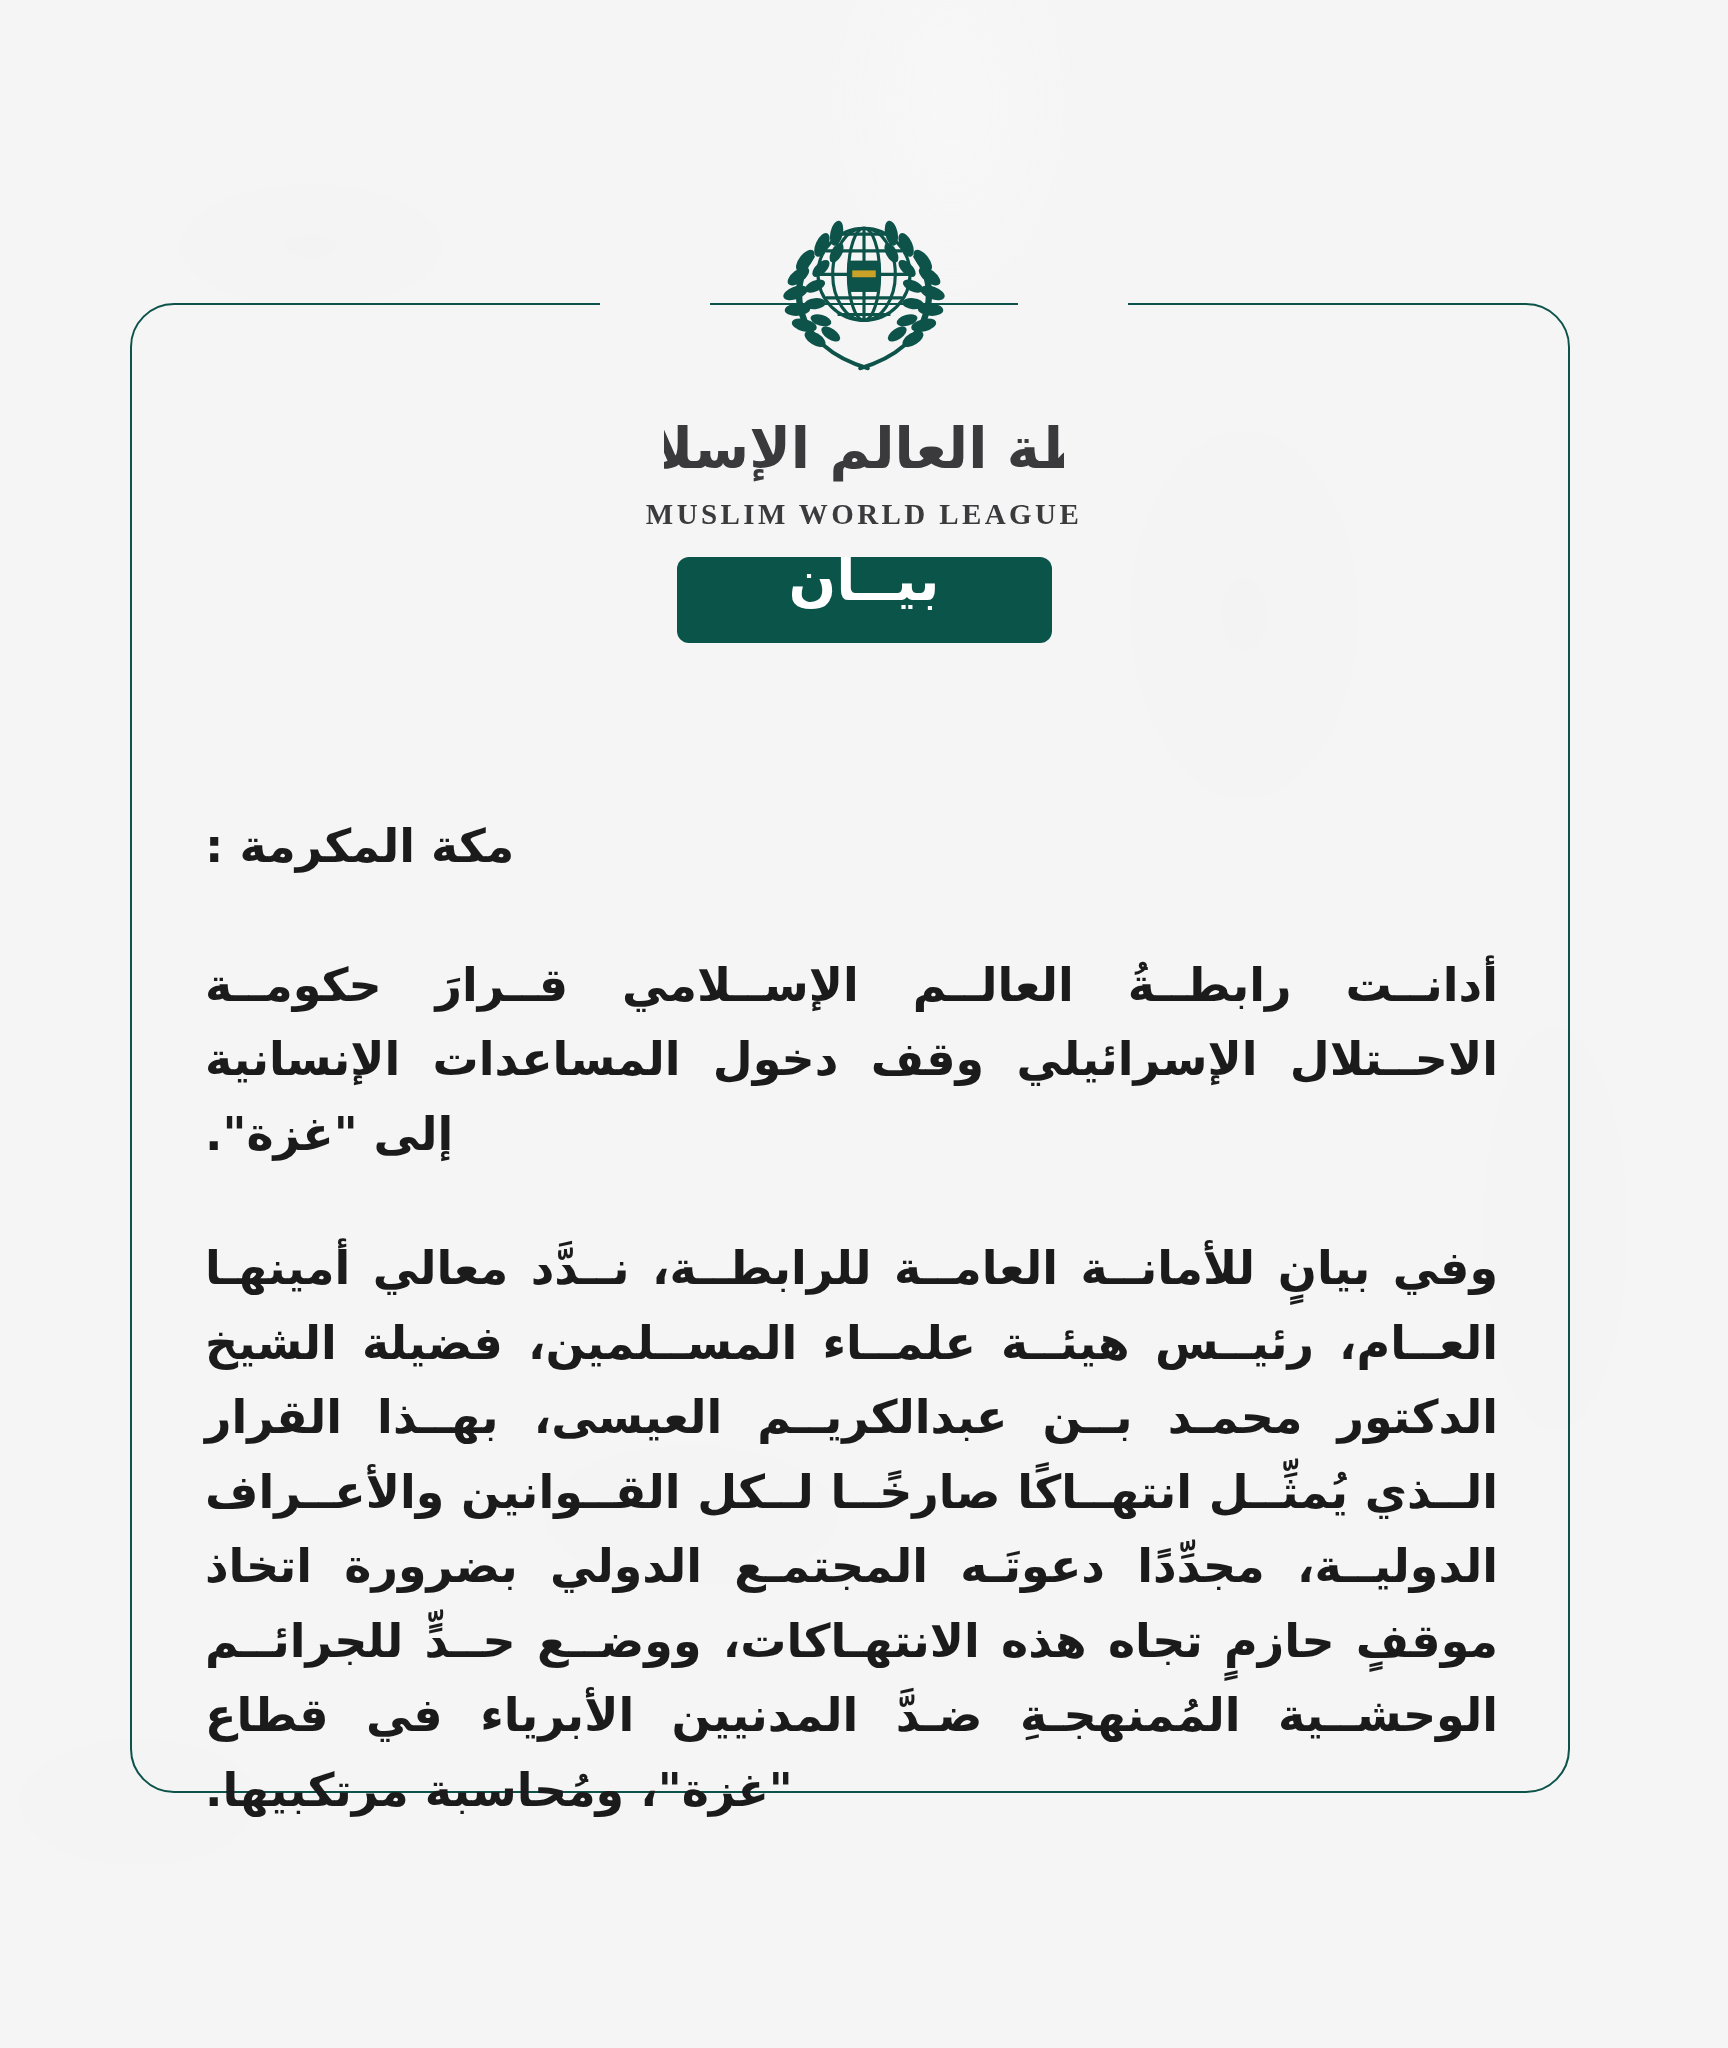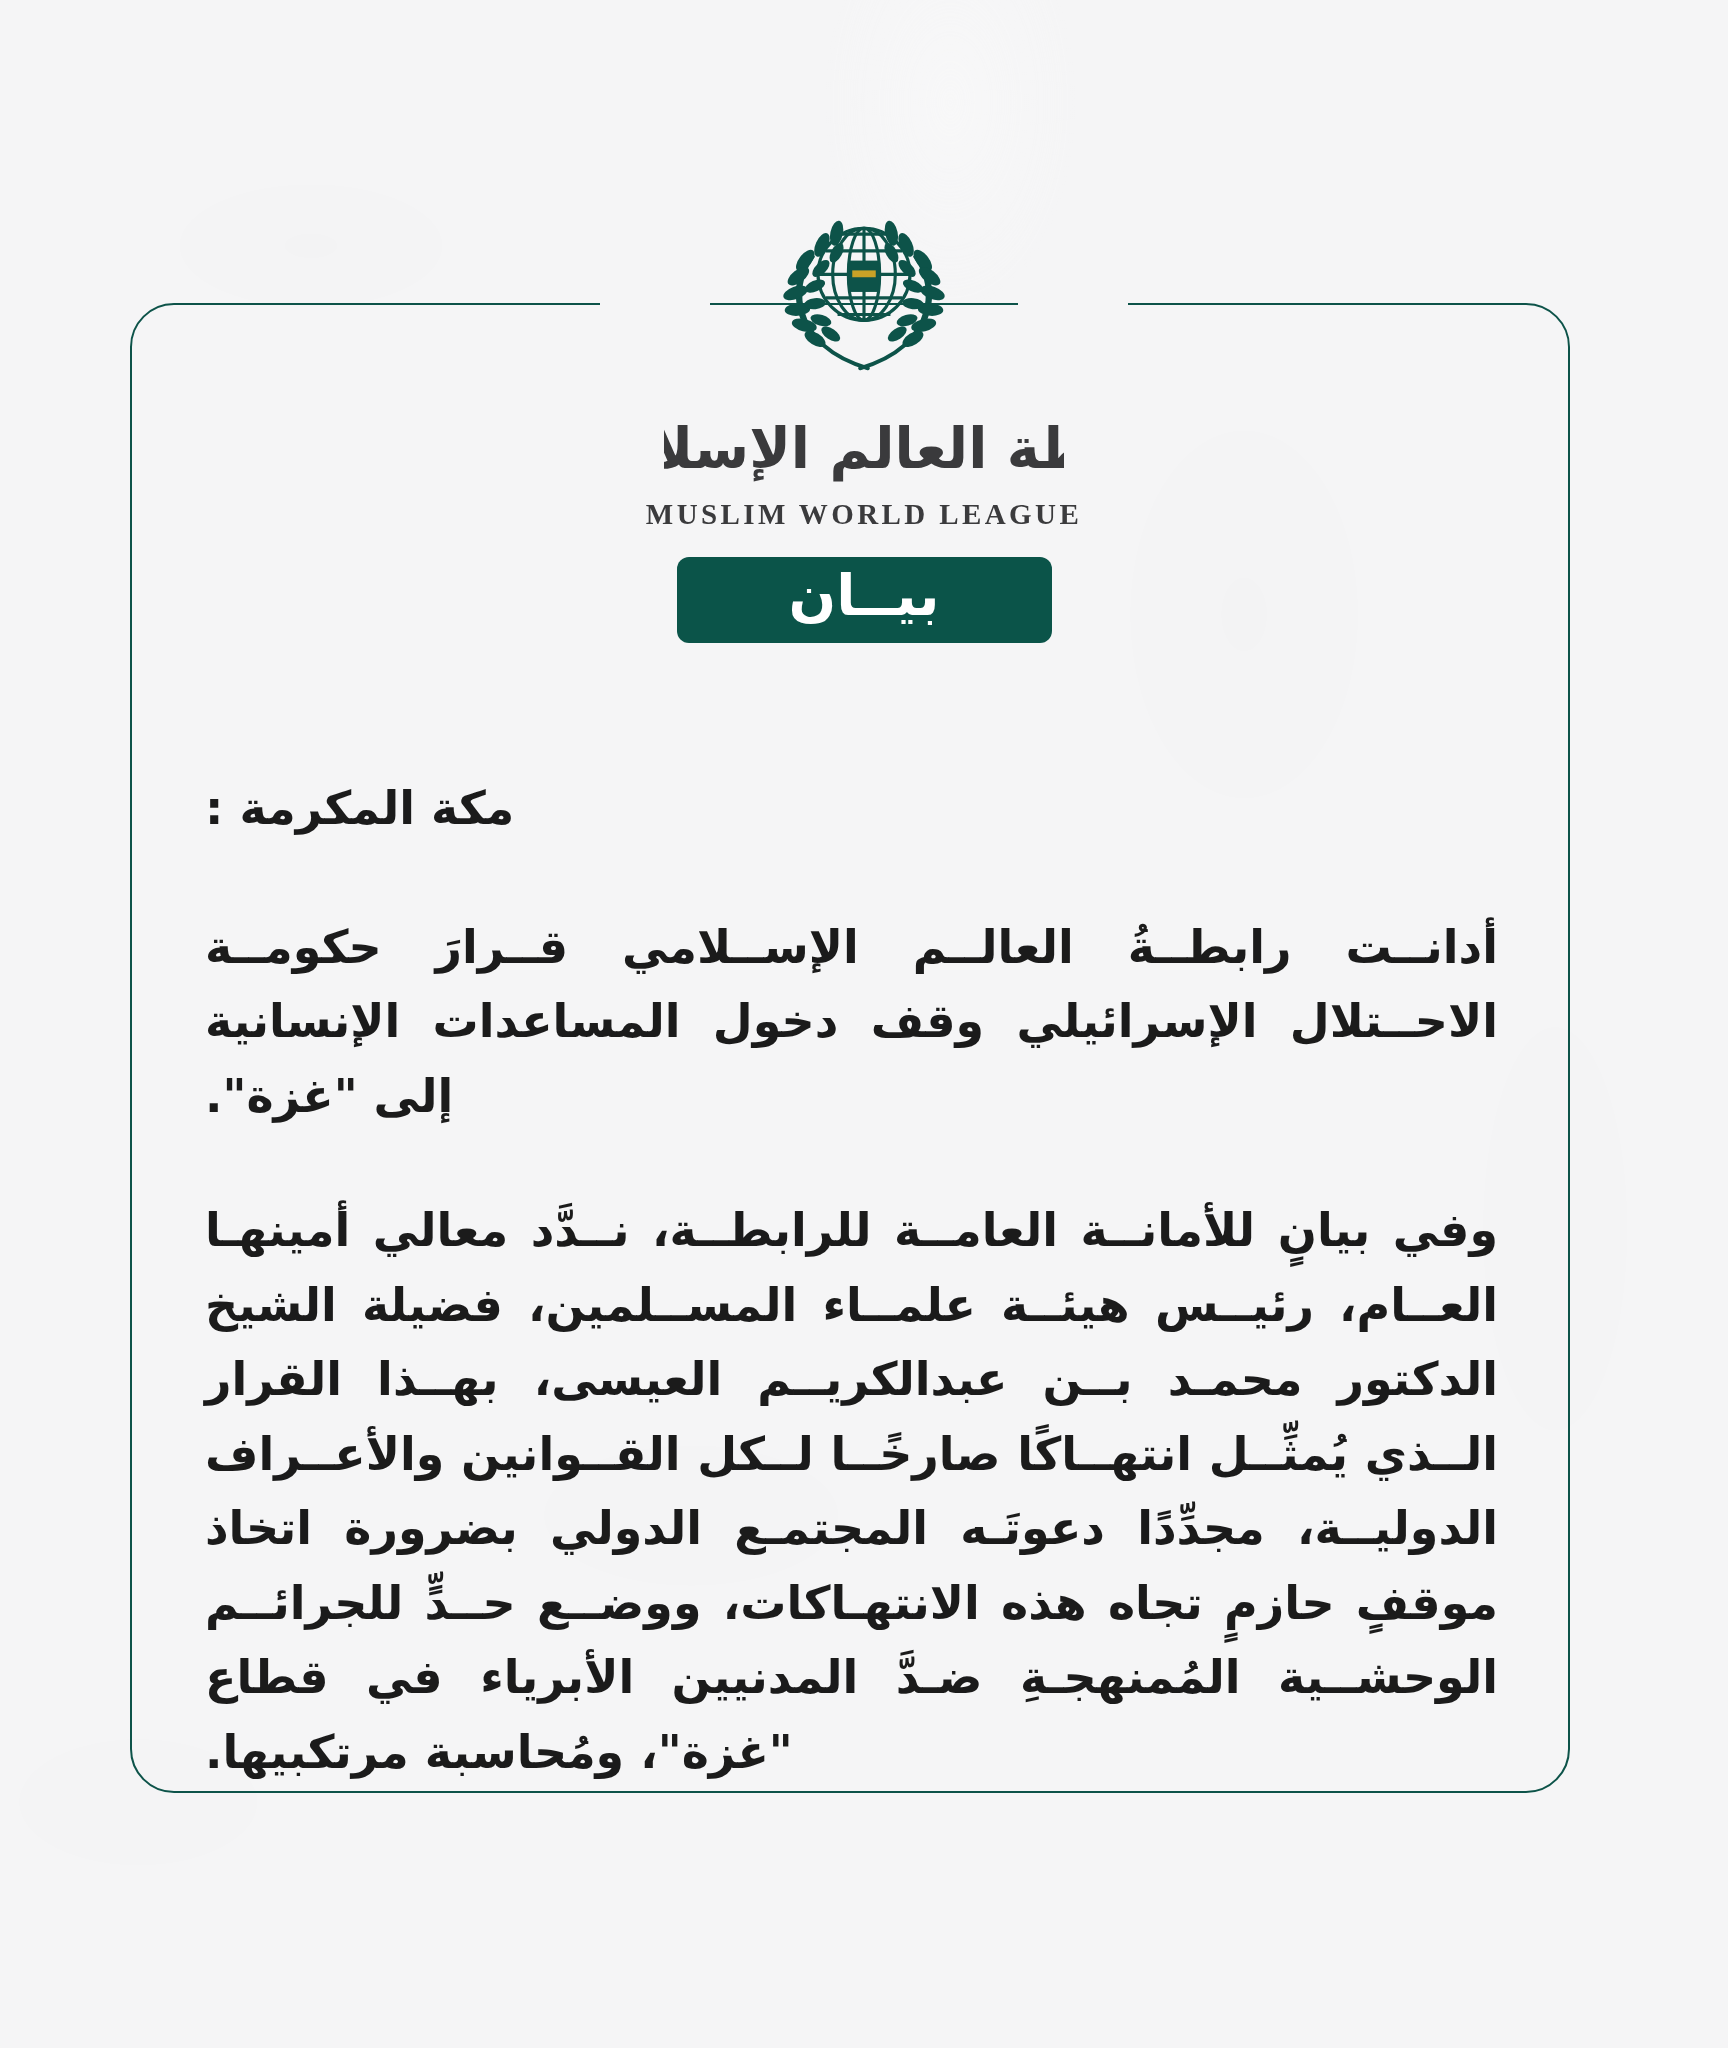--- a/index.html
+++ b/index.html
@@ -84,38 +84,38 @@
   }
 
   
   .badge {
     margin-top: 26px;
     width: 375px;
     height: 86px;
     background: #0b5449;
     border-radius: 12px;
     display: flex;
-    align-items: center;
+    align-items: flex-start;
     justify-content: center;
   }
   .badge-label {
     color: #ffffff;
     font-family: "DejaVu Sans", sans-serif;
     font-size: 56px;
     font-weight: bold;
     line-height: 1;
     letter-spacing: 0;
     transform: translateY(-4px);
   }
 
   
   .content {
     position: absolute;
     left: 205px;
-    top: 780px;
+    top: 818px;
     width: 1305px;
     direction: rtl;
     text-align: justify;
     color: #1b1b1b;
     font-family: "DejaVu Sans", "Liberation Sans", sans-serif;
   }
   .dateline {
     font-size: 46px;
     font-weight: bold;
     text-align: left;

